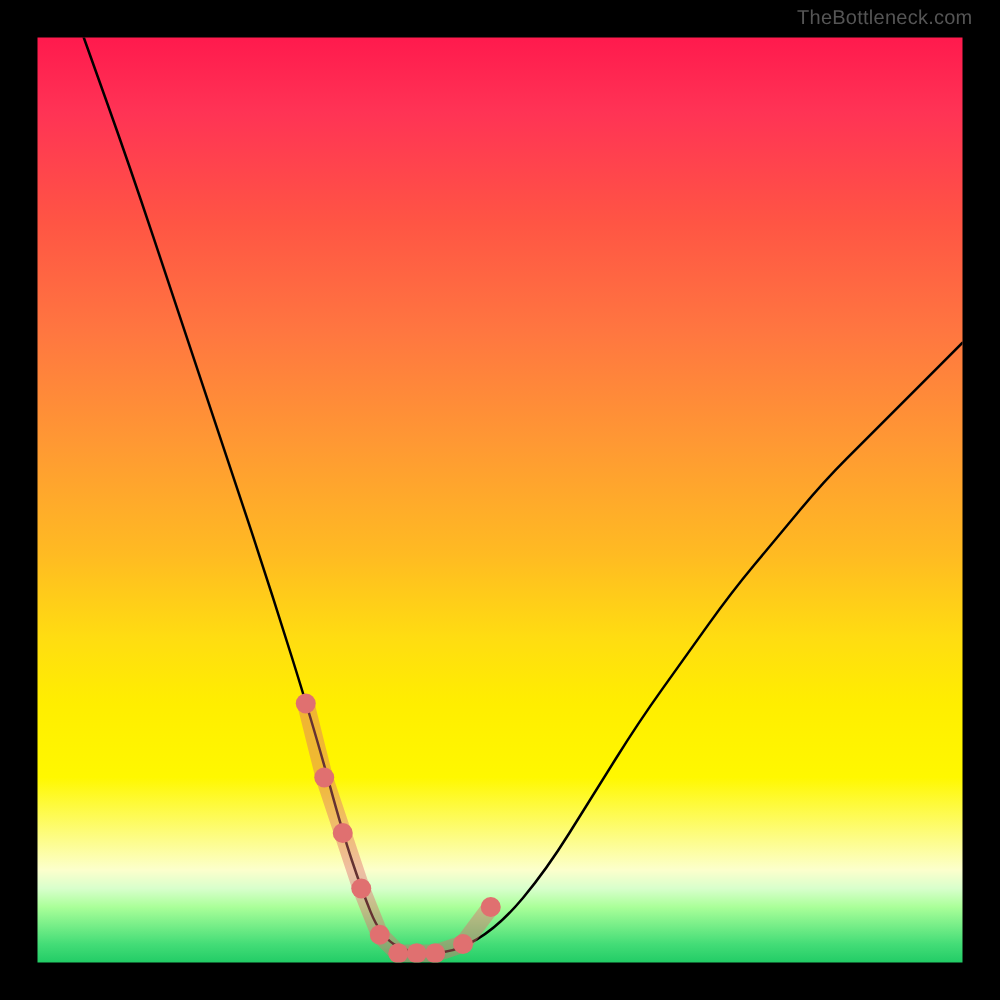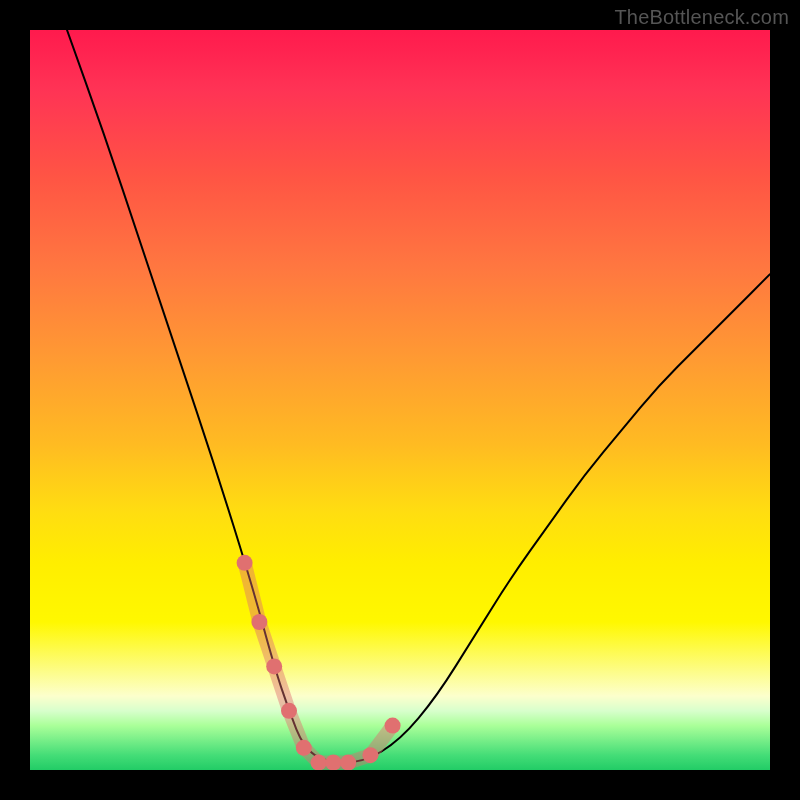--- a/index.html
+++ b/index.html
@@ -24,23 +24,23 @@
       #fcffcc 90%,
       #d8ffcc 92%,
       #aaff99 94%,
       #77ee88 96%,
       #44dd77 98%,
       #22cc66 100%);
   }
   .watermark {
     position: absolute;
     top: 6px;
-    right: 11px;
+    right: 22px;
     color: #555;
-    font-size: 20px;
+    font-size: 16px;
     font-weight: 500;
     letter-spacing: 0.2px;
     z-index: 5;
   }
   svg.curve {
     position: absolute;
     inset: 0;
     width: 100%;
     height: 100%;
     z-index: 2;

